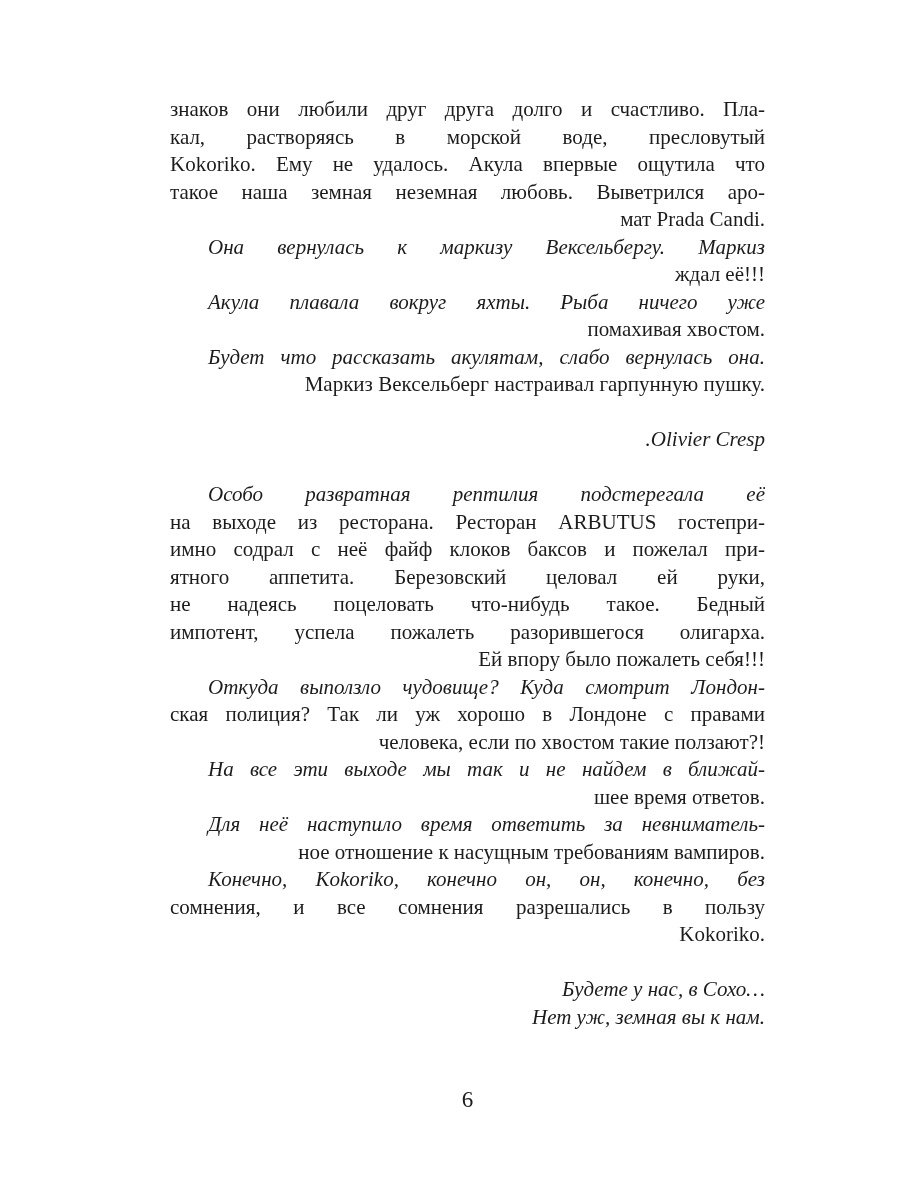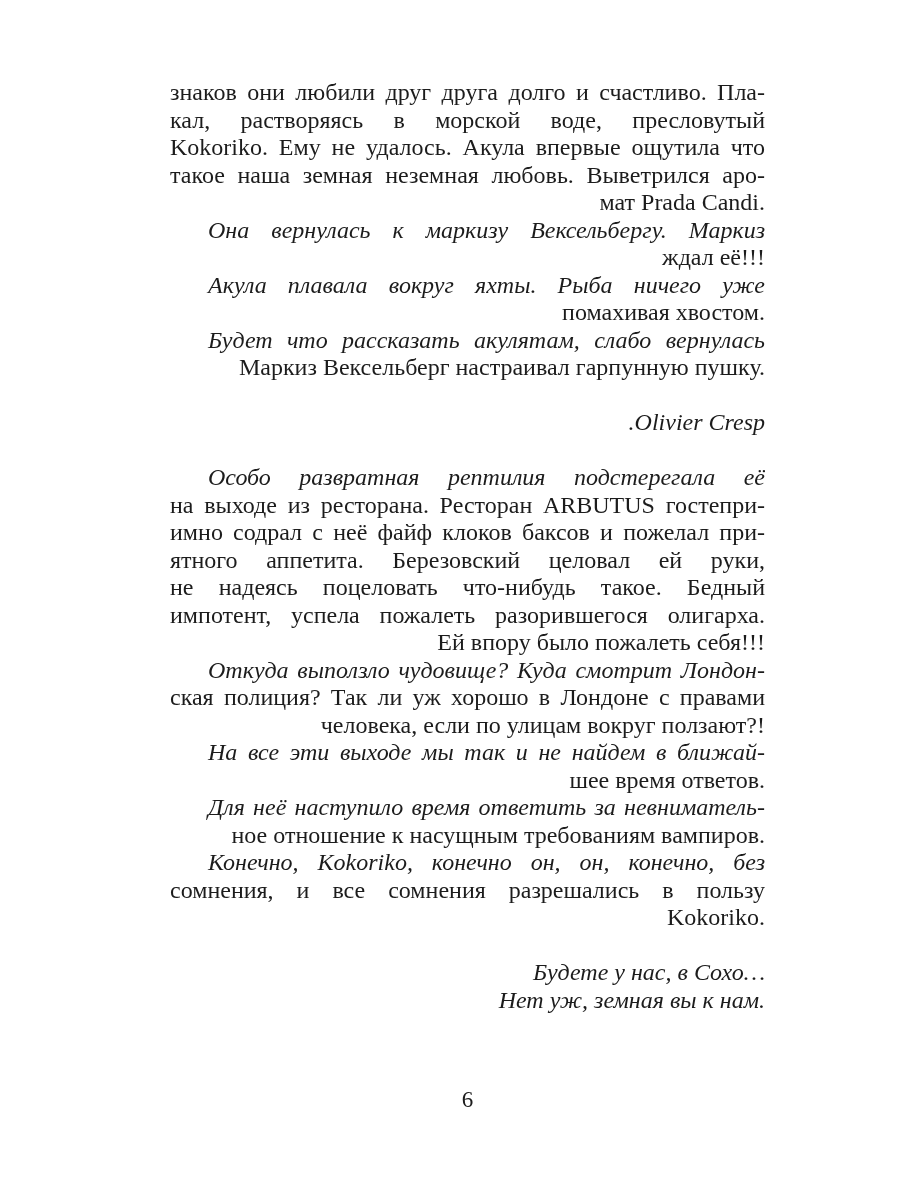--- a/index.html
+++ b/index.html
@@ -12,23 +12,23 @@
     width: 900px;
     height: 1200px;
     background: #ffffff;
     overflow: hidden;
     font-family: "Liberation Serif", serif;
     color: #1c1c1c;
   }
   .text-block {
     position: absolute;
     left: 170px;
-    top: 79px;
+    top: 96px;
     width: 595px;
-    font-size: 24px;
+    font-size: 21px;
   }
   .line {
     height: 27.5px;
     line-height: 27.5px;
     overflow: hidden;
     white-space: normal;
     text-align: right;
   }
   .line.justify {
     text-align: justify;
@@ -86,21 +86,21 @@
         <div class="line justify">на выходе из ресторана. Ресторан ARBUTUS гостепри-</div>
         <div class="line justify">имно содрал с неё файф клоков баксов и пожелал при-</div>
         <div class="line justify">ятного аппетита. Березовский целовал ей руки,</div>
         <div class="line justify">не надеясь поцеловать что-нибудь такое. Бедный</div>
         <div class="line justify">импотент, успела пожалеть разорившегося олигарха.</div>
         <div class="line">Ей впору было пожалеть себя!!!</div>
       </div>
       <div class="paragraph">
         <div class="line justify indent">Откуда выползло чудовище? Куда смотрит Лондон-</div>
         <div class="line justify">ская полиция? Так ли уж хорошо в Лондоне с правами</div>
-        <div class="line">человека, если по улицам вокруг ползают?!</div>
+        <div class="line">человека, если по хвостом такие ползают?!</div>
       </div>
       <div class="paragraph">
         <div class="line justify indent">На все эти выходе мы так и не найдем в ближай-</div>
         <div class="line">шее время ответов.</div>
       </div>
       <div class="paragraph">
         <div class="line justify indent">Для неё наступило время ответить за невниматель-</div>
         <div class="line">ное отношение к насущным требованиям вампиров.</div>
       </div>
       <div class="paragraph">

